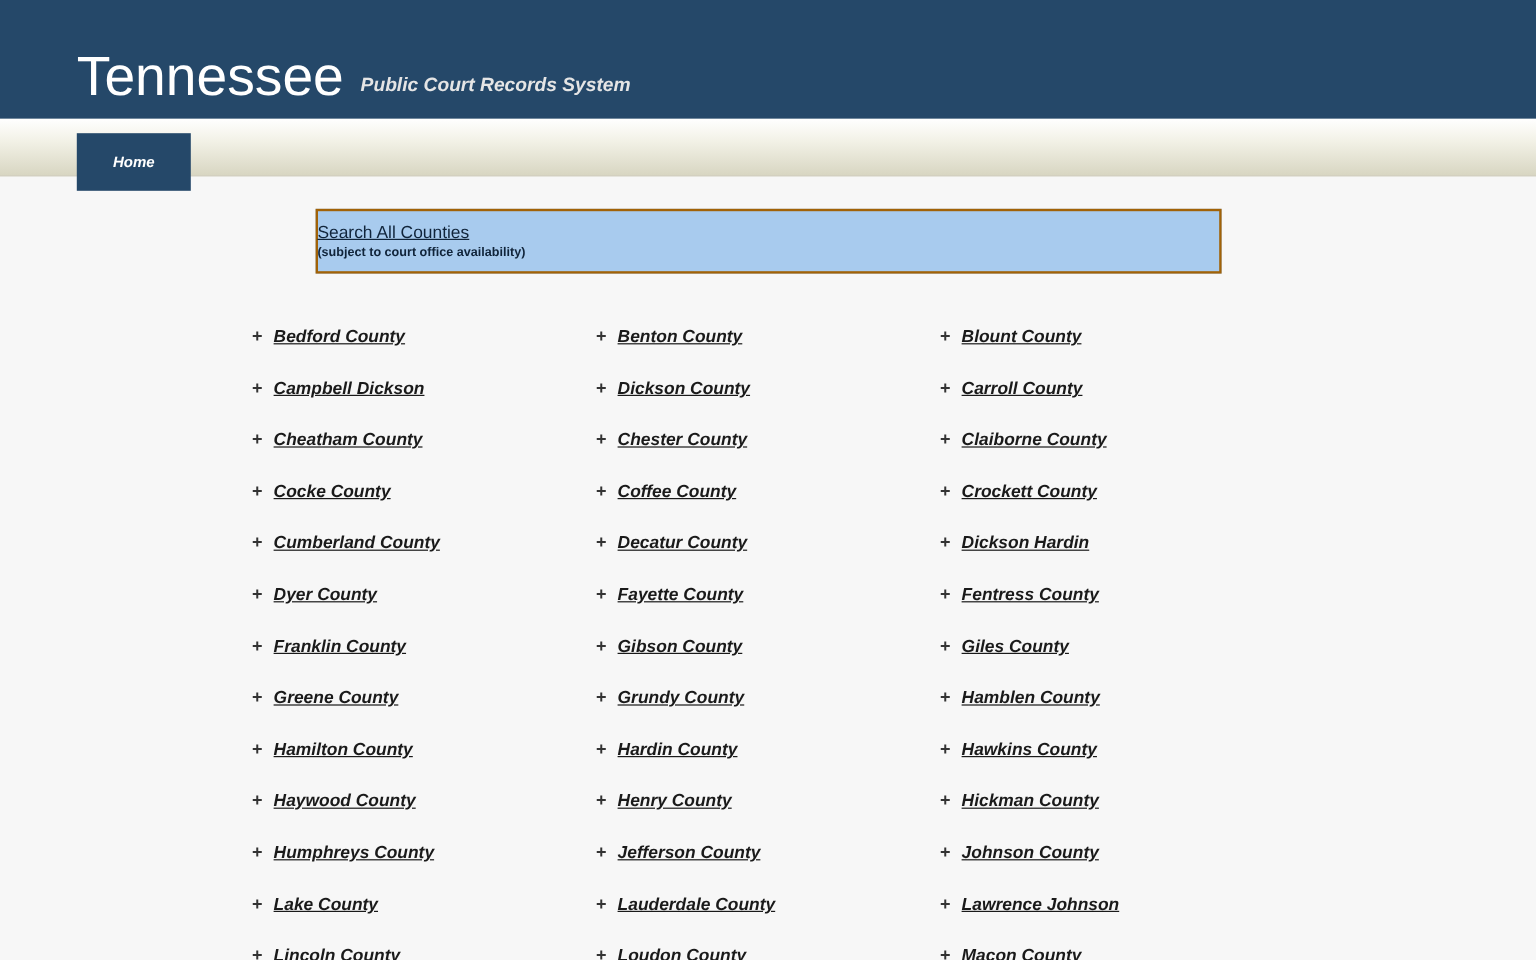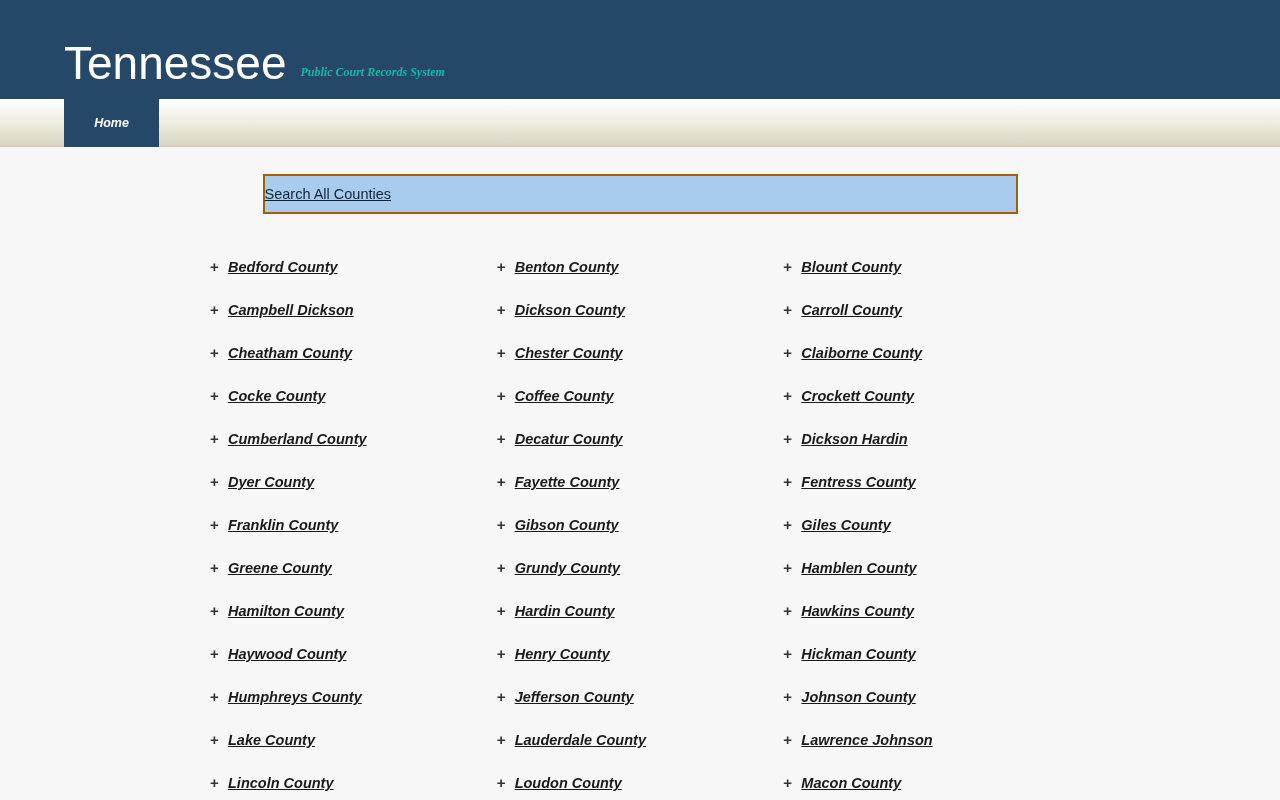--- a/index.html
+++ b/index.html
@@ -27,41 +27,40 @@
     align-items: baseline;
   }
   .brand-title {
     color: #ffffff;
     font-size: 46px;
     line-height: 52px;
     font-weight: normal;
     letter-spacing: 0px;
   }
   .brand-sub {
-    color: #14b8a6;
-    font-size: 12px;
+    color: #e5e5e5;
+    font-size: 16px;
     font-weight: bold;
     font-style: italic;
     margin-left: 14px;
     position: relative;
     top: -3px;
-    font-family: Liberation Serif, serif;
   }
 
   
   .nav-bar {
     height: 48px;
     background: linear-gradient(to bottom, #ffffff 0%, #f2f1e6 40%, #d8d6c2 100%);
     border-bottom: 1px solid #cbc9b5;
     position: relative;
   }
   .nav-tab {
     position: absolute;
     left: 64px;
-    top: 0;
+    top: 12px;
     width: 95px;
     height: 48px;
     background: #254869;
     display: flex;
     align-items: center;
     justify-content: center;
     cursor: pointer;
   }
   .nav-tab span {
     color: #ffffff;
@@ -145,20 +144,21 @@
 <div class="nav-bar">
   <div class="nav-tab">
     <span>Home</span>
   </div>
 </div>
 
 <div class="content">
 
   <div class="search-box">
     <div class="search-title">Search All Counties</div>
+    <div class="search-note">(subject to court office availability)</div>
   </div>
 
   <div class="county-grid">
       <div class="county-item">
         <span class="plus-icon">+</span>
         <span class="county-link">Bedford County</span>
       </div>
       <div class="county-item">
         <span class="plus-icon">+</span>
         <span class="county-link">Benton County</span>

